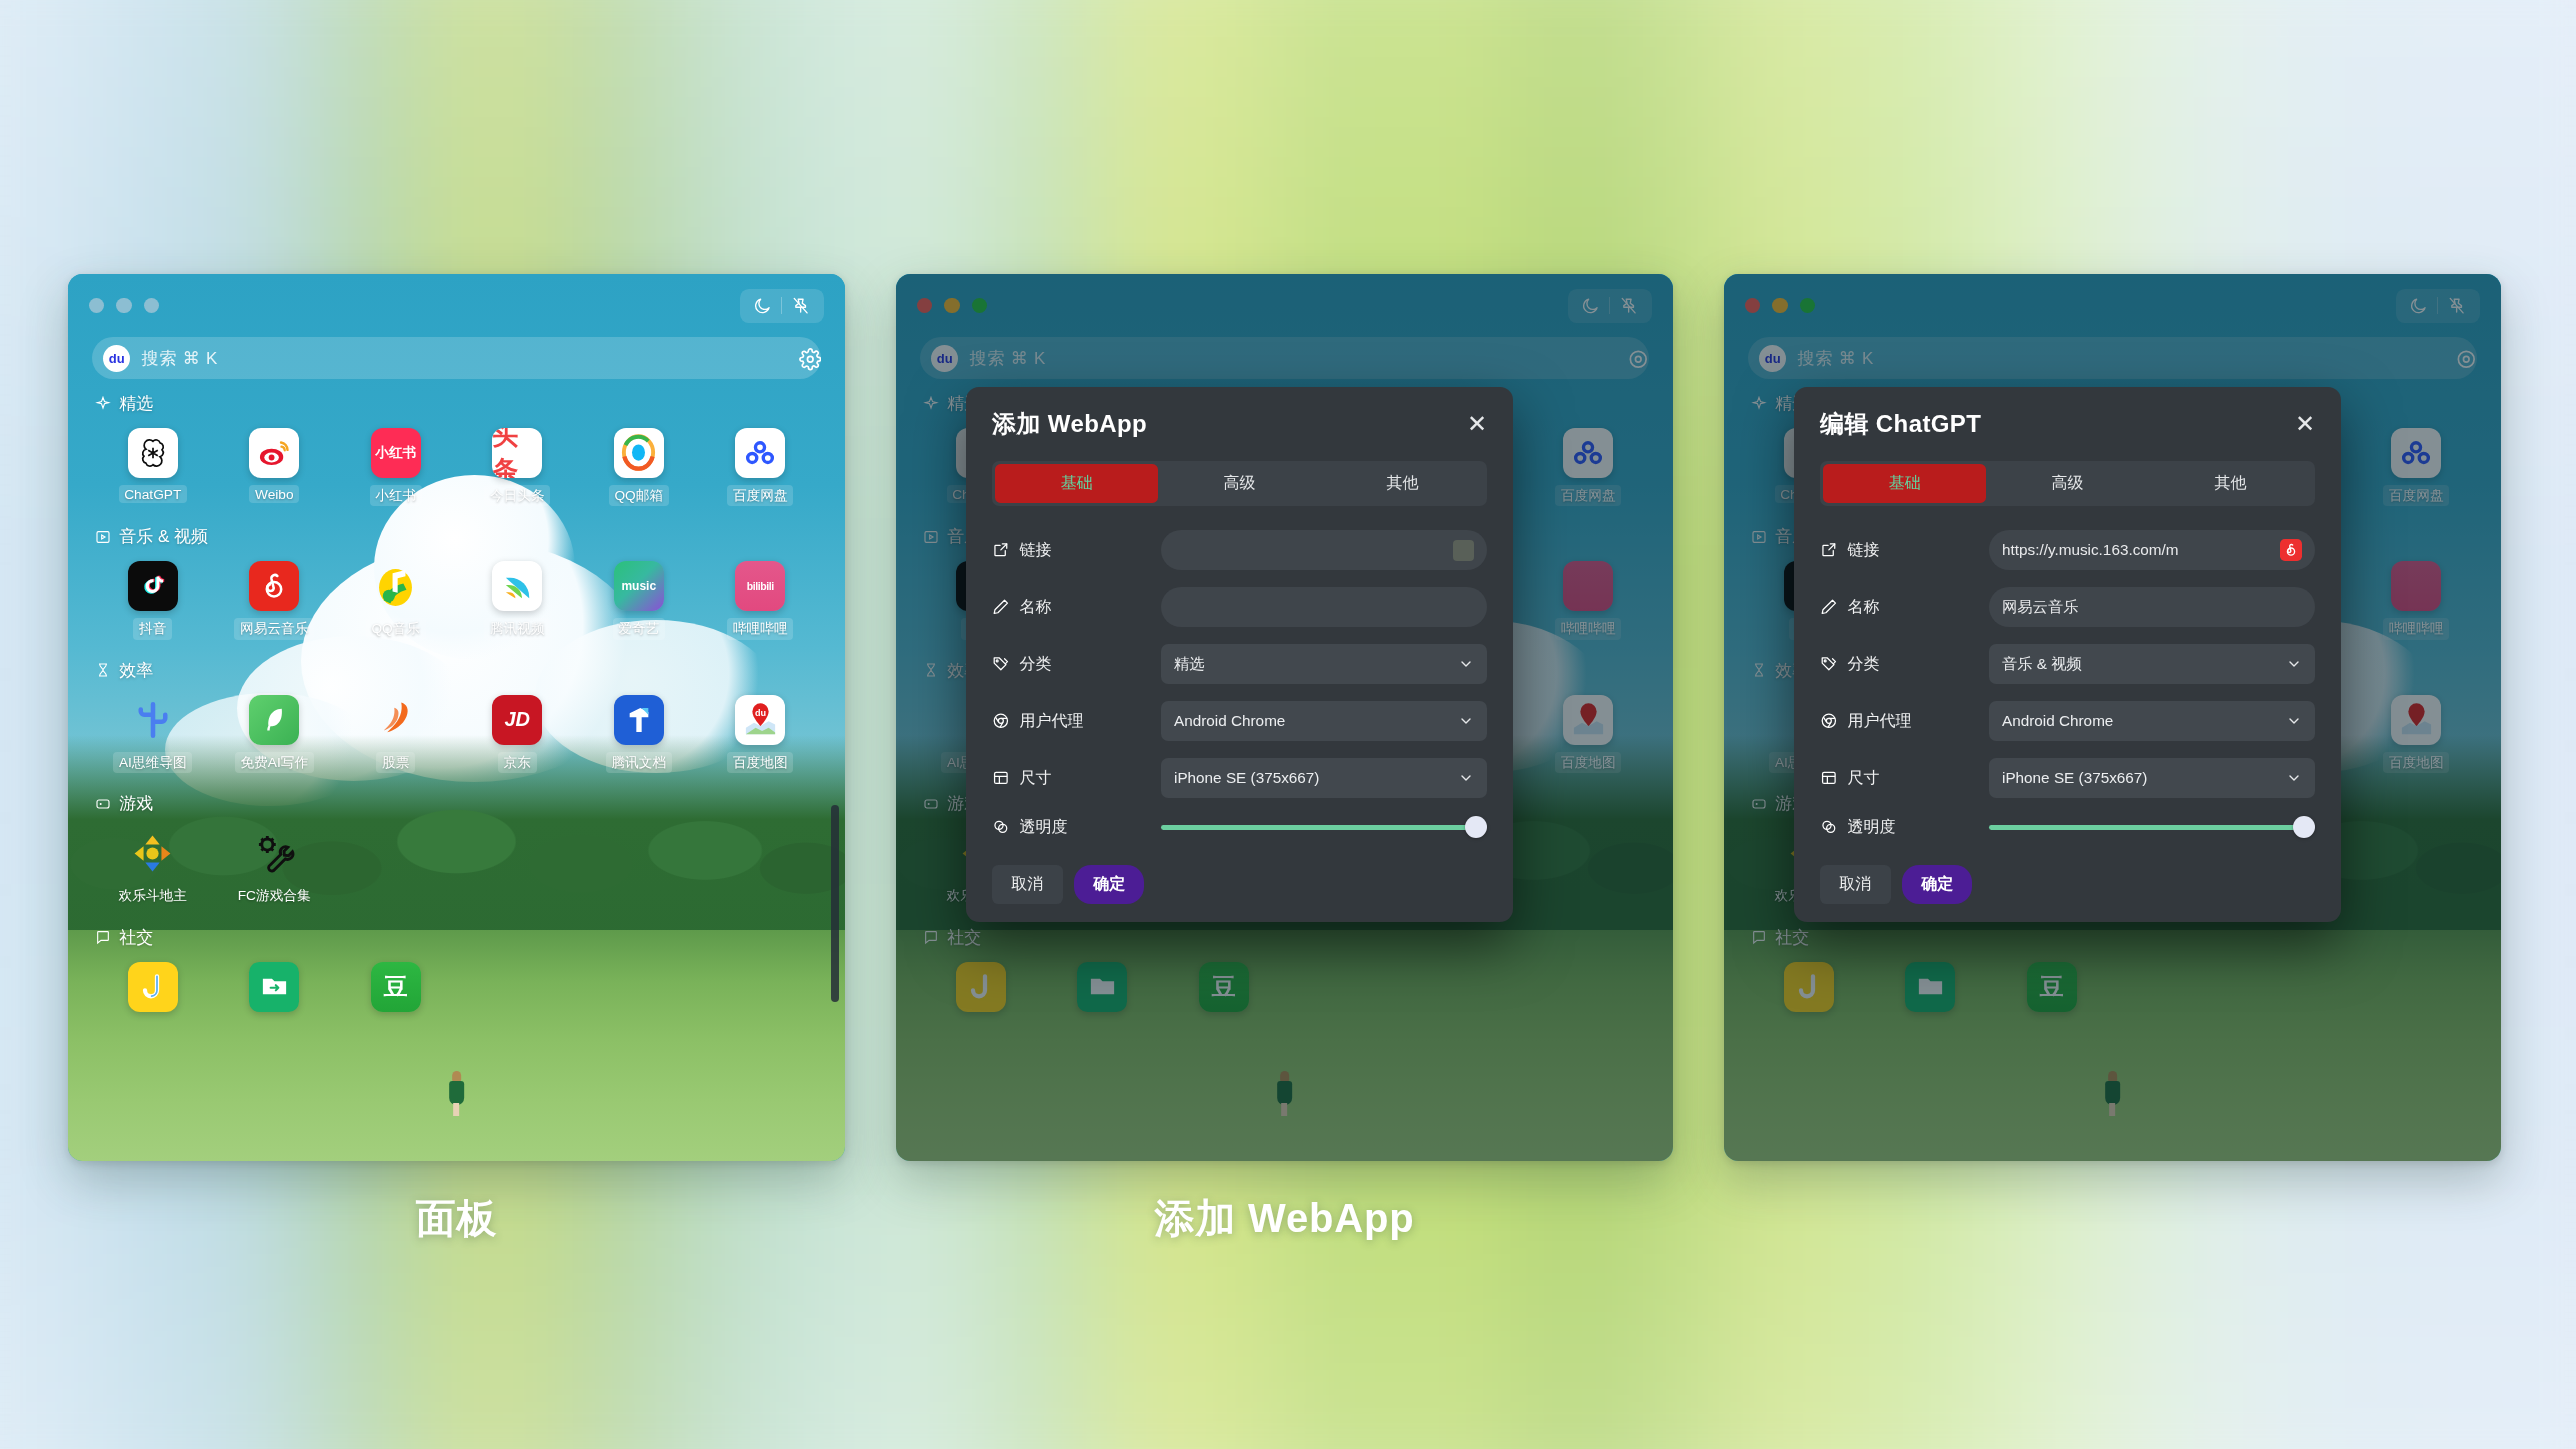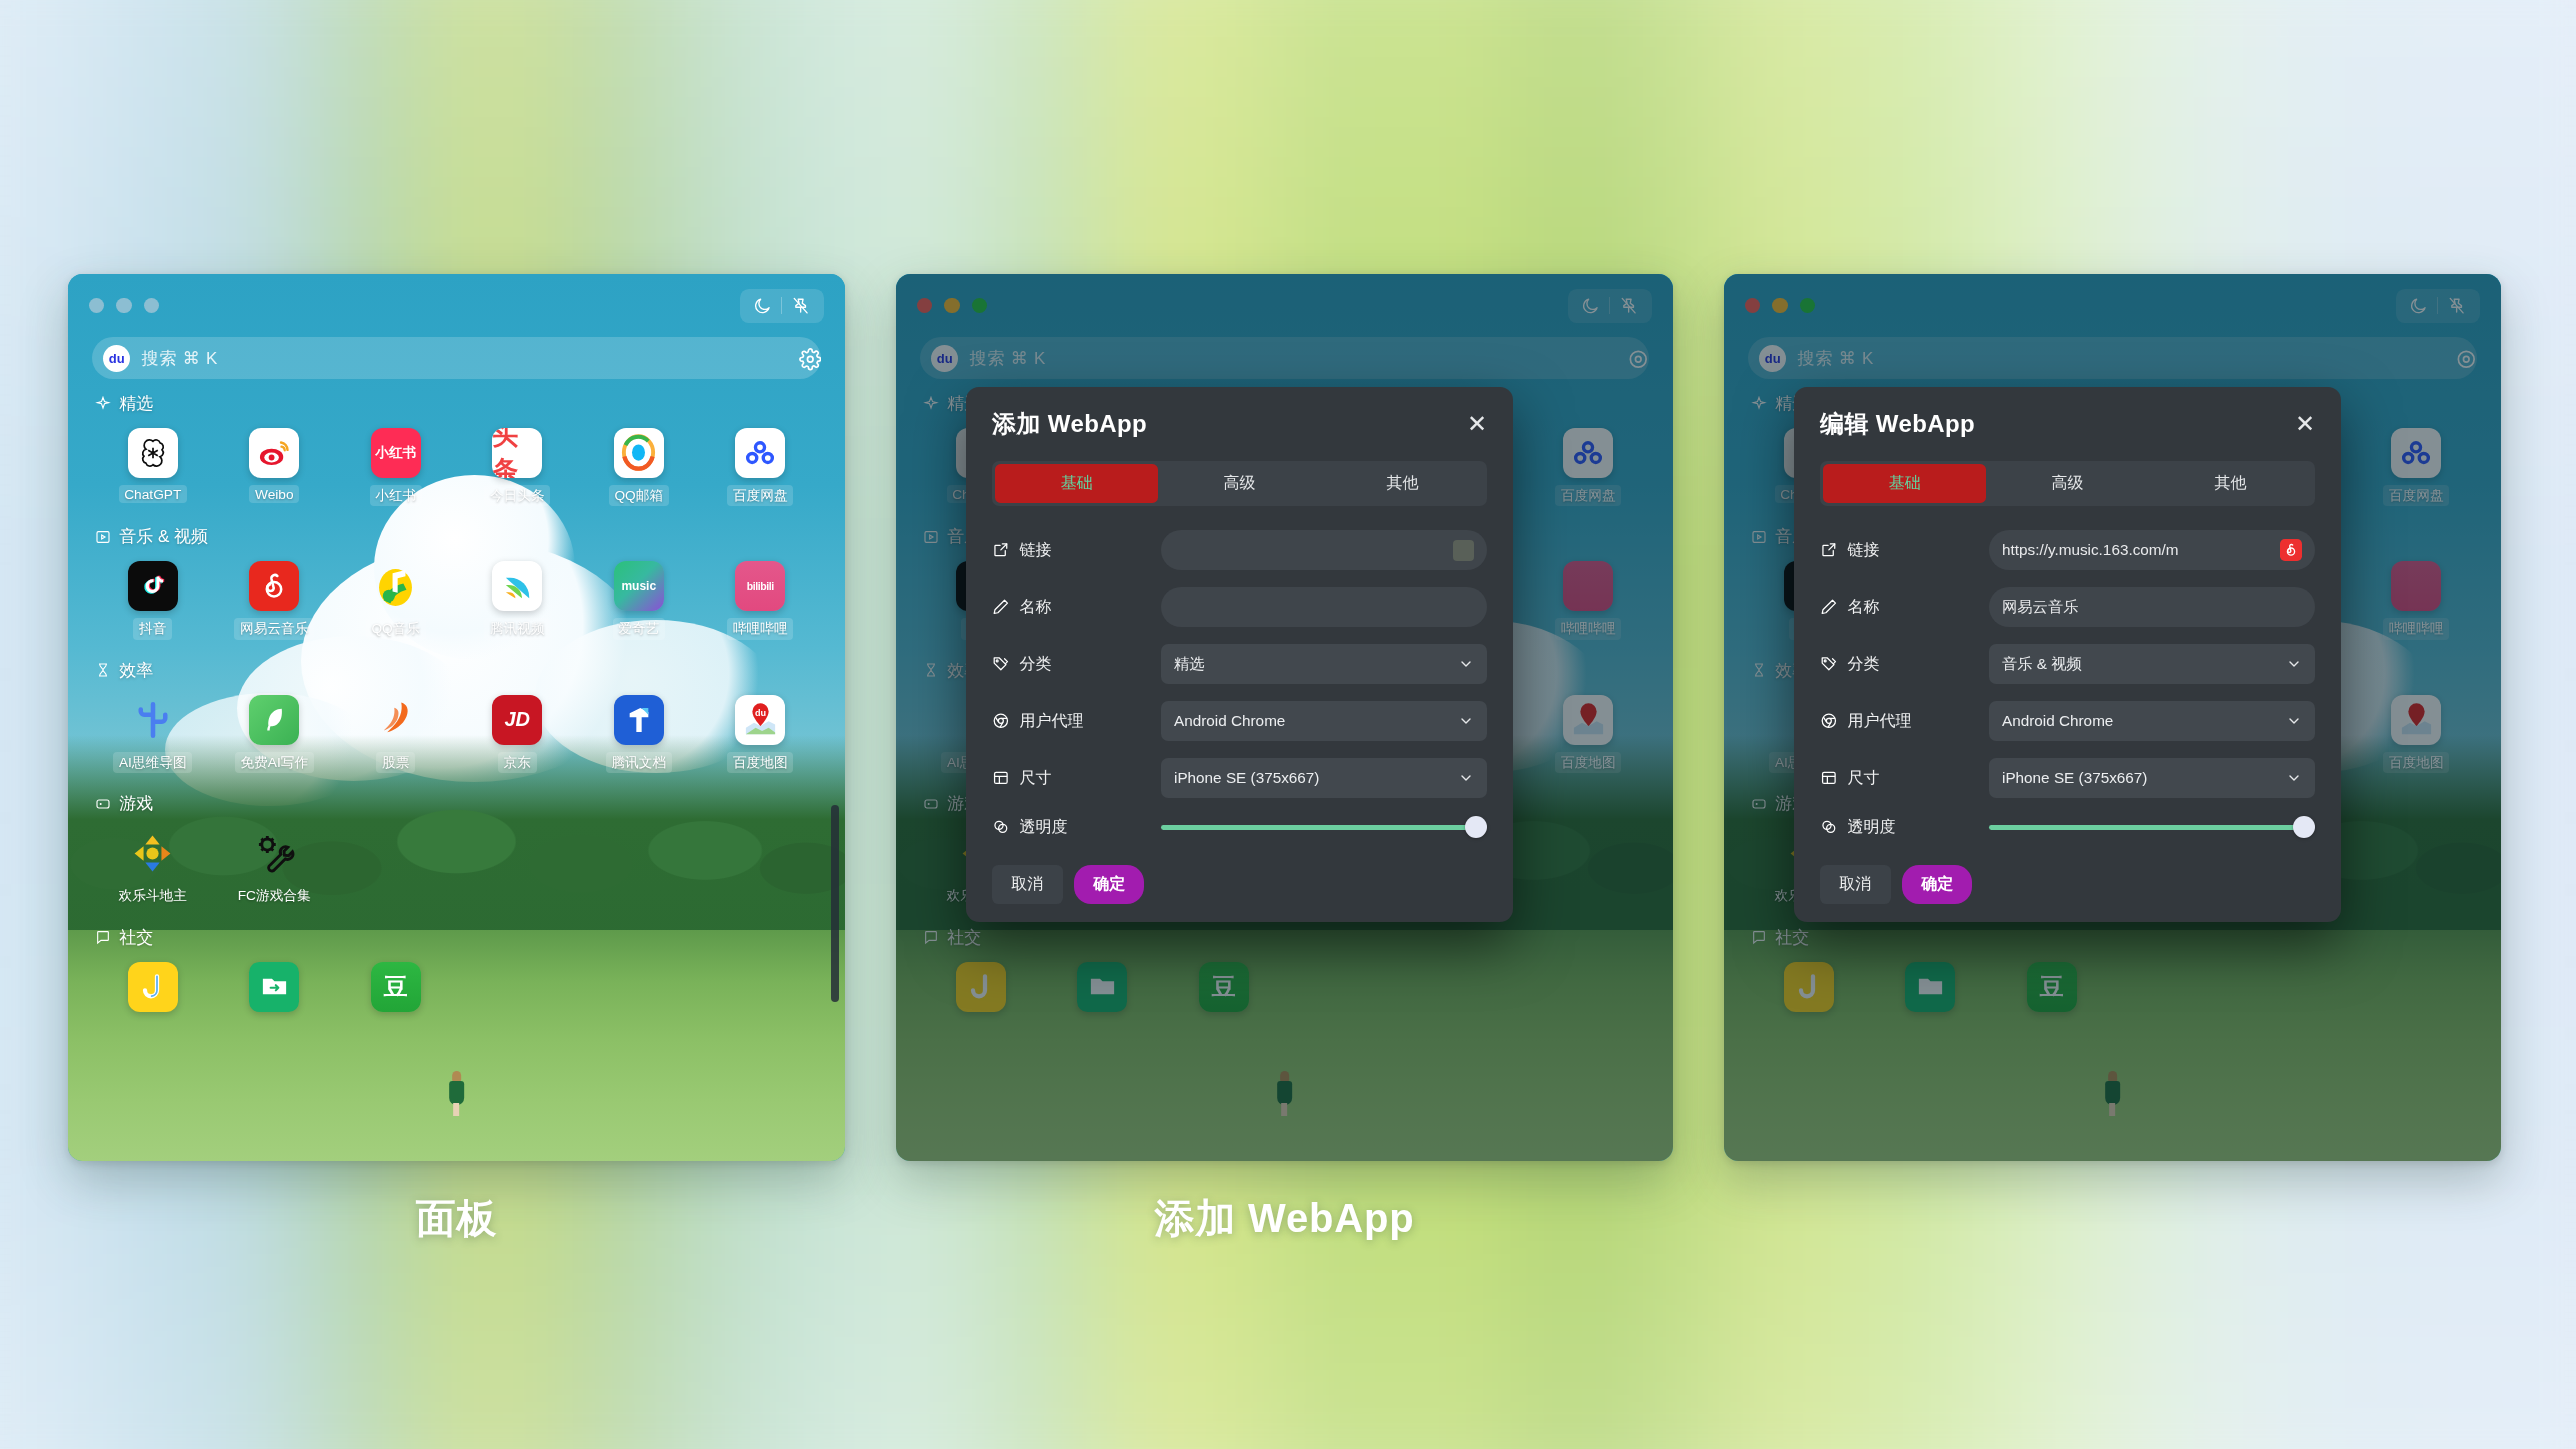--- a/index.html
+++ b/index.html
@@ -218,21 +218,21 @@
   .slider-track { height: 4.8px; border-radius: 2.4px; background: #6ccfa0; width: 100%; }
   .slider-thumb {
     position: absolute; right: 0; width: 22.5px; height: 22.5px; border-radius: 50%;
     background: #e4e8f5; box-shadow: 0 0.8px 3.2px rgba(0,0,0,0.35);
   }
 
   .dlg-actions { display: flex; justify-content: flex-start; gap: 11.3px; margin-top: 26px; }
   .btn { padding: 8.9px 19.3px; border-radius: 6.4px; font-size: 16px; border: none; cursor: pointer;
          font-family: inherit; }
   .btn.cancel { background: #3c4248; color: #f0f1f2; }
-  .btn.ok { background: #a21caf; color: #ffffff; font-weight: 600; border-radius: 17px; }
+  .btn.ok { background: #4c1d95; color: #ffffff; font-weight: 600; border-radius: 17px; }
 
   svg { display: block; }
 </style>
 </head>
 <body>
 
 <div id="bg"></div>
 <div id="bg2"></div>
 
 <div class="stage">
@@ -1221,21 +1221,21 @@
             </div>
             <span class="nm plain"></span>
           </div>
         </div>
       </div>
 
       <div class="scrim"></div>
 
       <div class="dialog">
         <div class="dlg-head">
-          <div class="dlg-title">编辑 WebApp</div>
+          <div class="dlg-title">编辑 ChatGPT</div>
           <div class="dlg-x">✕</div>
         </div>
 
         <div class="tabs">
           <div class="tab active">基础</div>
           <div class="tab">高级</div>
           <div class="tab">其他</div>
         </div>
 
         <div class="frow">

